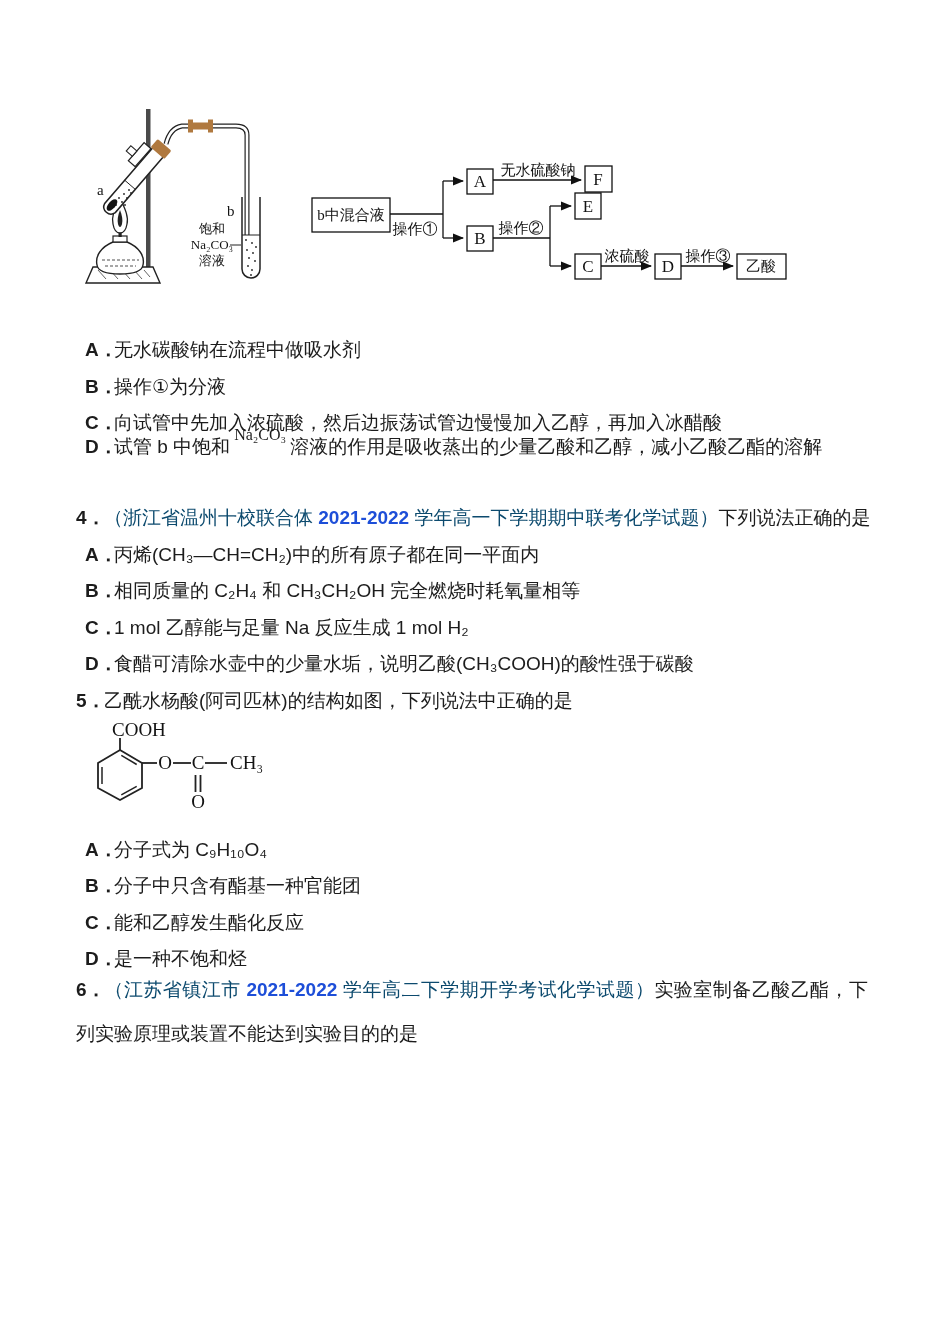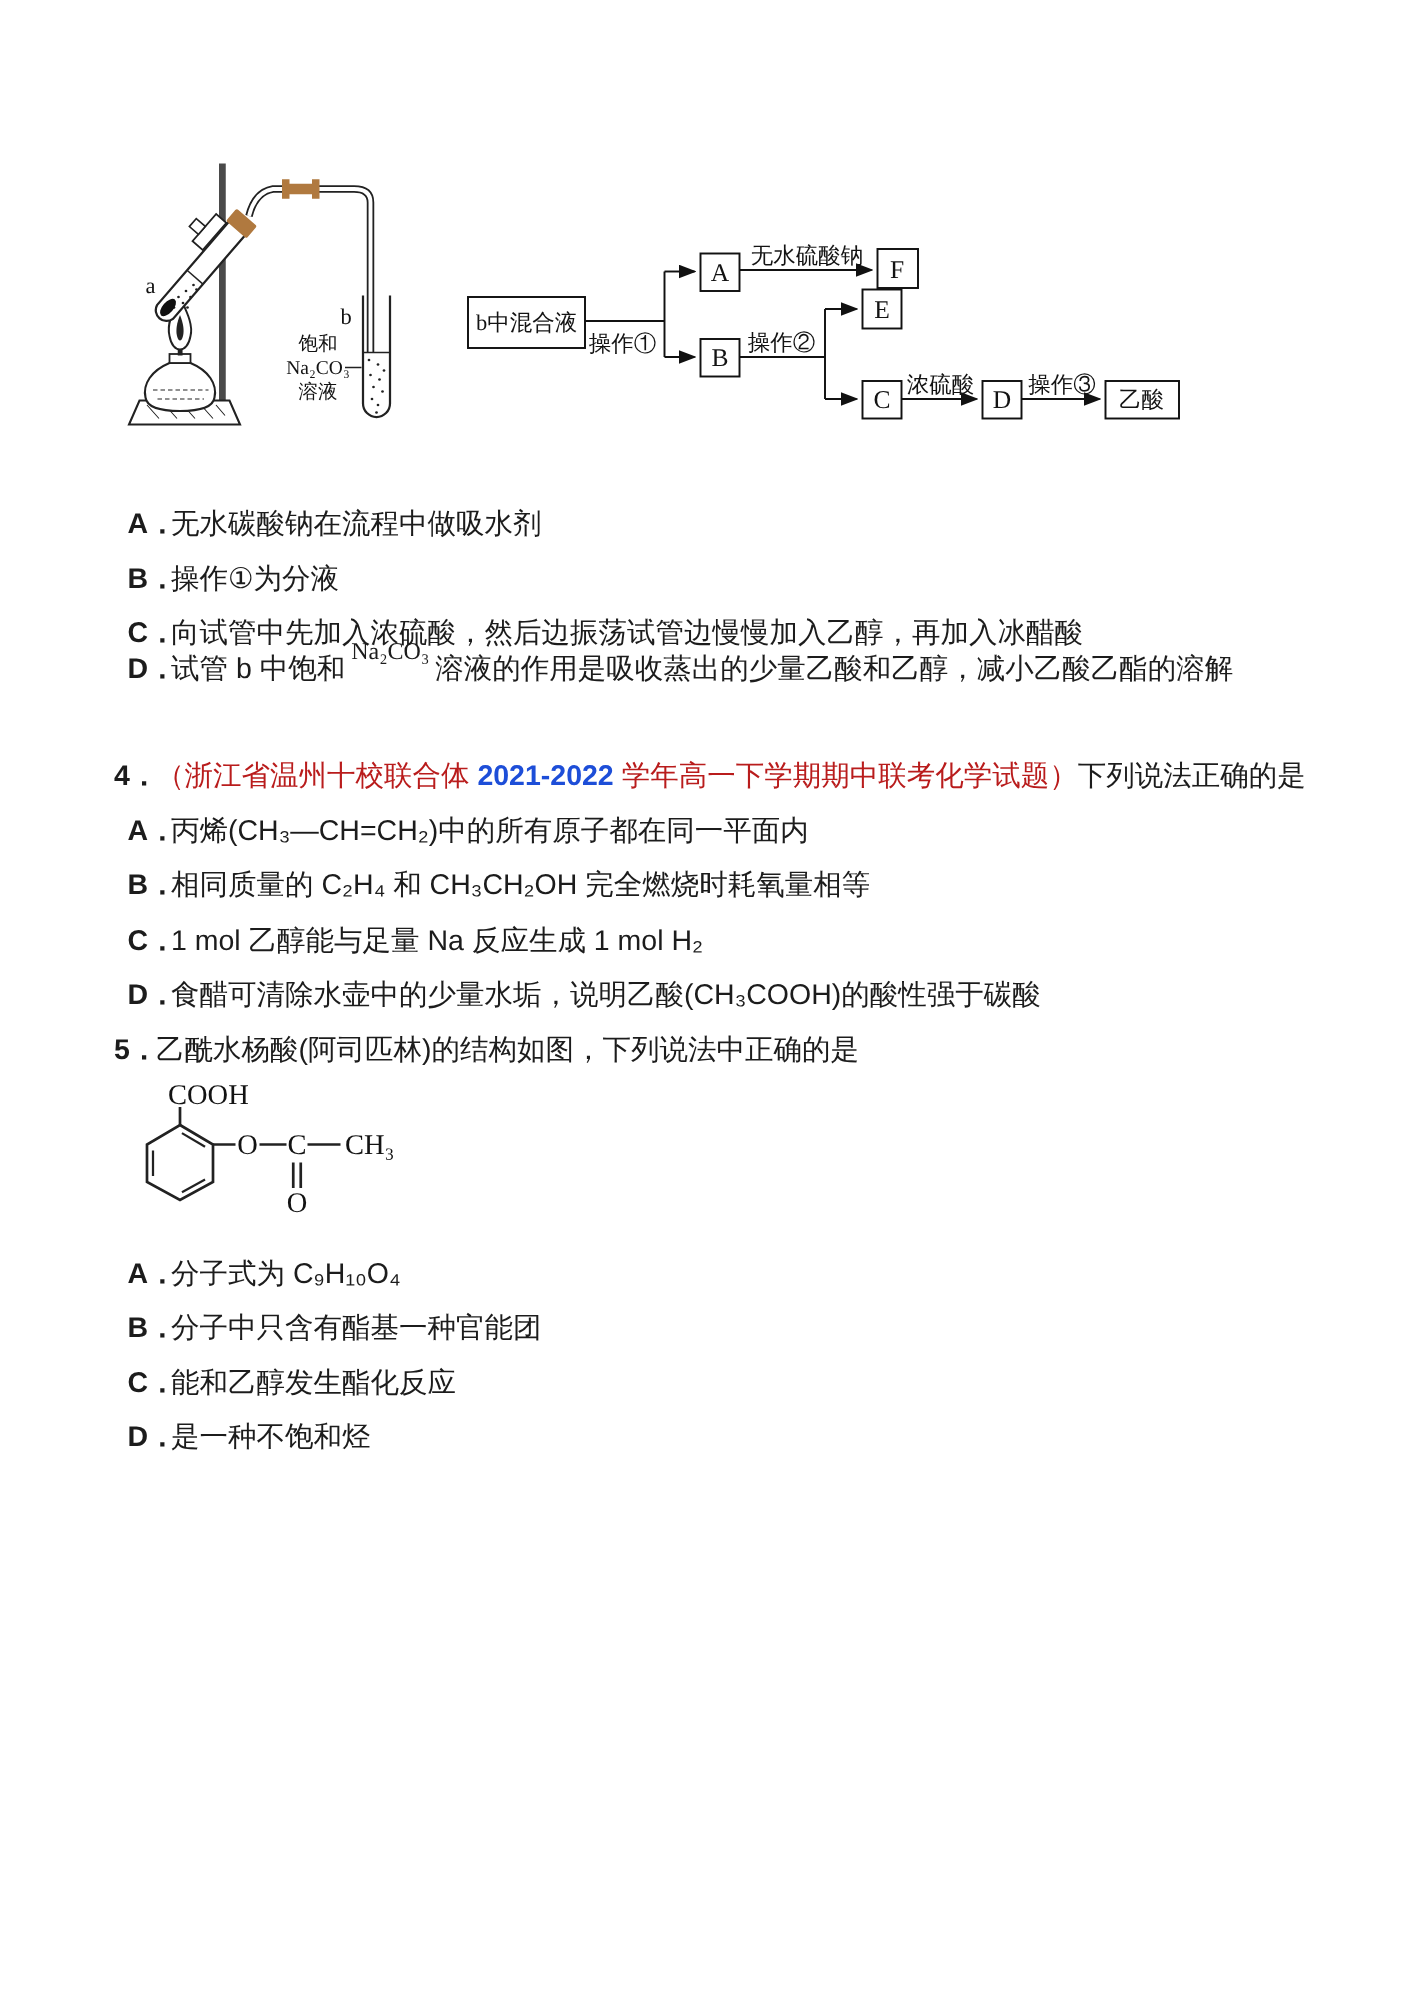--- a/index.html
+++ b/index.html
@@ -5,21 +5,21 @@
   html,body{margin:0;padding:0;background:#e8e8e8;}
   .page{
     position:relative;width:950px;height:1344px;margin:0 auto;
     background:#ffffff;overflow:hidden;
     font-family:"Liberation Sans","DejaVu Sans",sans-serif;color:#1c1c1c;
   }
   .ln{position:absolute;left:85px;font-size:19px;line-height:26px;white-space:nowrap;text-align:right;}
   .qhead{left:76px;}
   .letter{display:inline-block;width:29px;font-weight:600;}
   .qnum{display:inline-block;width:28px;font-weight:700;}
-  .red{color:#b91c1c;}
+  .red{color:#0c4a6e;}
   .red-bold{color:#1d4ed8;font-weight:700;}
   .raised{
     position:relative;top:-13px;margin:0 4px;
     font-family:"Liberation Serif","DejaVu Serif",serif;font-size:16px;
   }
   .q6block{white-space:normal;width:792px;line-height:44px;text-align:justify;}
   svg{position:absolute;}
   svg text{font-family:"Liberation Serif","DejaVu Serif",serif;fill:#131313;}
   text.cjk{font-size:15px;}
   text.cjk-s{font-size:13px;}
@@ -218,14 +218,17 @@
   <div class="ln" style="top:873px">
     <span class="letter">B．</span><span>分子中只含有酯基一种官能团</span>
   </div>
   <div class="ln" style="top:910px">
     <span class="letter">C．</span><span>能和乙醇发生酯化反应</span>
   </div>
   <div class="ln" style="top:946px">
     <span class="letter">D．</span><span>是一种不饱和烃</span>
   </div>
 
+  <div class="ln qhead q6block" style="top:968px">
+    <span class="qnum">6．</span><span class="red">（江苏省镇江市 </span><span class="red-bold">2021-2022</span><span class="red"> 学年高二下学期开学考试化学试题）</span><span>实验室制备乙酸乙酯，下列实验原理或装置不能达到实验目的的是</span>
+  </div>
 
 </div>
 
 </body></html>

